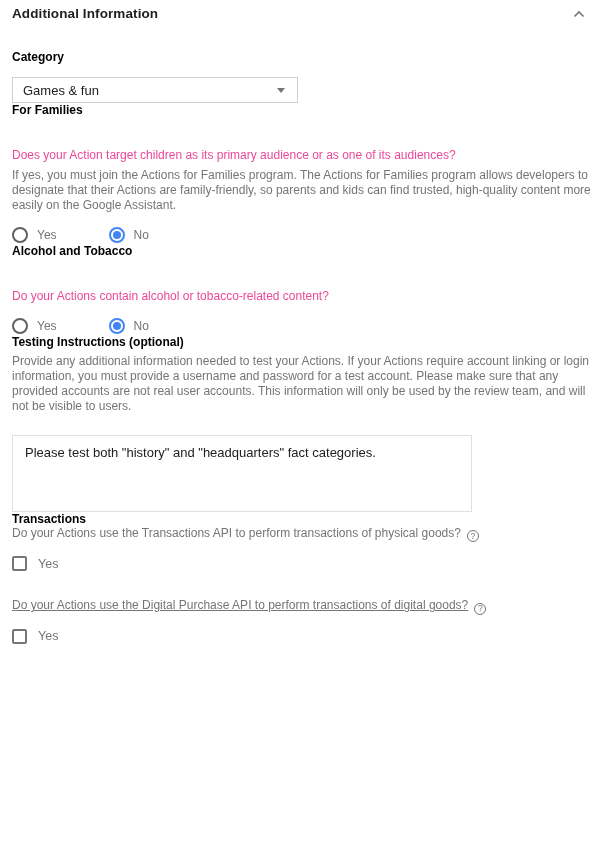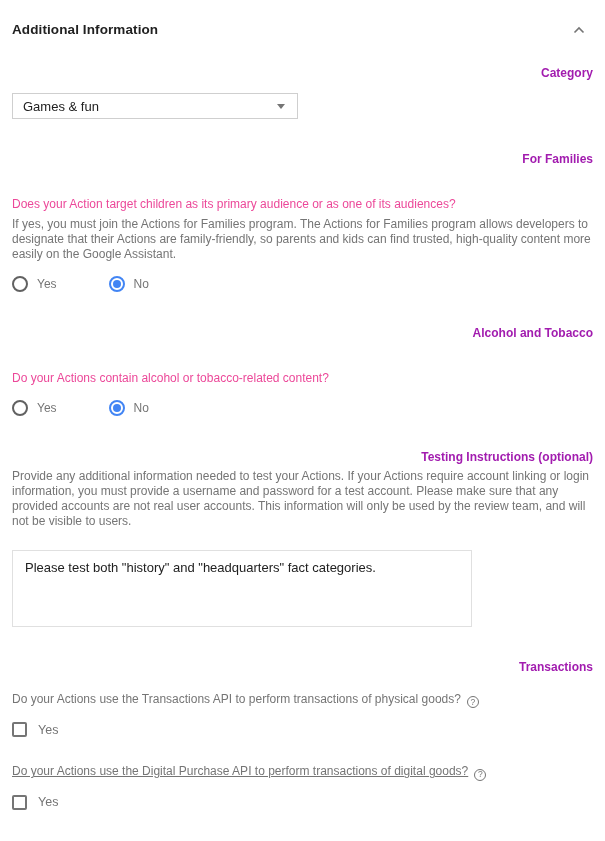--- a/index.html
+++ b/index.html
@@ -8,27 +8,27 @@
     width: 605px; height: 841px;
     font-family: "Liberation Sans", sans-serif;
     color: rgba(0,0,0,0.87);
     overflow: hidden;
   }
   .page { padding: 0 12px; width: 605px; }
 
   
   .section-header {
     display: flex; align-items: center; justify-content: space-between;
-    padding-top: 22px;
+    padding-top: 6px;
     cursor: pointer;
   }
   .section-header h1 { font-size: 13.5px; font-weight: bold; color: #212121; letter-spacing: .1px; }
   .chevron { margin-right: 8px; display: inline-flex; }
 
-  .label-sm { font-size: 12px; font-weight: bold; color: #a21caf; text-align: right; }
+  .label-sm { font-size: 12px; font-weight: bold; color: #000000; }
 
   
   .category-label { margin-top: 29px; }
   .select-box {
     margin-top: 13px;
     width: 286px; height: 26px;
     border: 1px solid #cfcfcf;
     background: #fff;
     display: flex; align-items: center; justify-content: space-between;
     padding: 0 12px 0 10px;
@@ -37,21 +37,21 @@
   .select-box .value { font-size: 13px; color: #212121; }
   .caret-down {
     width: 0; height: 0;
     border-left: 4.5px solid transparent;
     border-right: 4.5px solid transparent;
     border-top: 5px solid #757575;
   }
   .field-helper { margin-top: 7px; font-size: 11.5px; color: #9e9e9e; }
 
   
-  .group-title { margin-top: 33px; }
+  .group-title { }
   .question-dark { margin-top: 31px; font-size: 12px; color: #ec4899; line-height: 15px; }
   .question-gray { font-size: 12px; color: #757575; line-height: 15px; }
   .helper { margin-top: 6px; font-size: 12px; color: #757575; line-height: 15px; max-width: 583px; }
 
   
   .radio-row { margin-top: 13px; display: flex; align-items: center; height: 18px; }
   .radio-item { display: flex; align-items: center; cursor: pointer; }
   .radio-item + .radio-item { margin-left: 28px; padding-left: 24px; }
   .radio {
     width: 16px; height: 16px; border-radius: 50%;
@@ -88,21 +88,21 @@
   .checkbox-row { display: flex; align-items: center; cursor: pointer; }
   .checkbox {
     width: 15px; height: 15px;
     border: 2px solid #757575; border-radius: 2px;
     background: #fff; flex: 0 0 auto;
   }
   .checkbox-row .opt-label { margin-left: 11px; font-size: 12.5px; color: #757575; }
 
   
   .ff-helper { margin-top: 5px; }
-  .q-block-1 { margin-top: 18px; }
+  .q-block-1 { }
   .cb-1 { margin-top: 14px; }
   .q-block-2 { margin-top: 27px; text-decoration: underline; }
   .cb-2 { margin-top: 14px; }
 </style>
 </head>
 <body>
 
 <div class="page">
 
   <div class="section-header">

